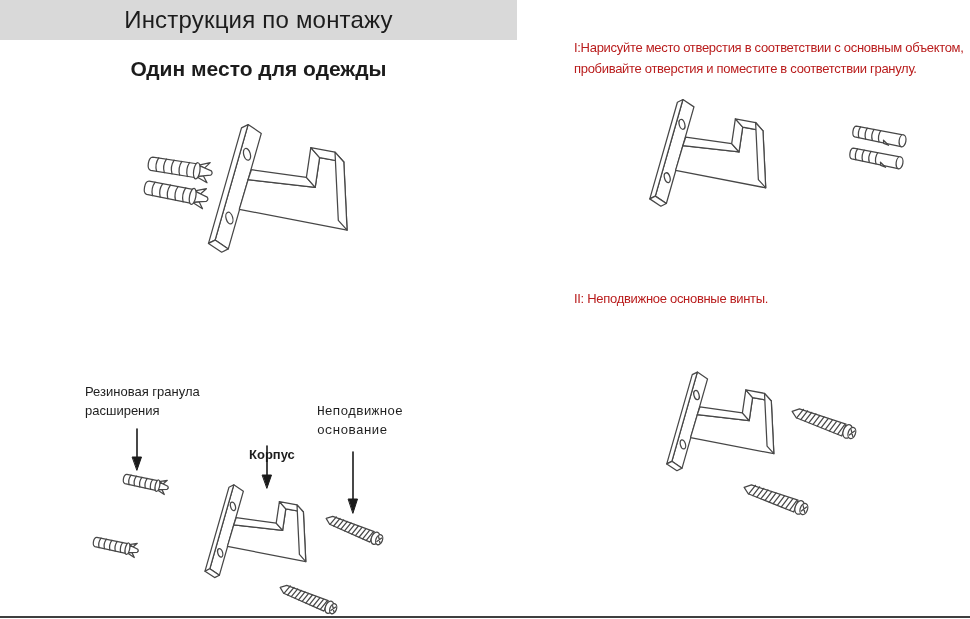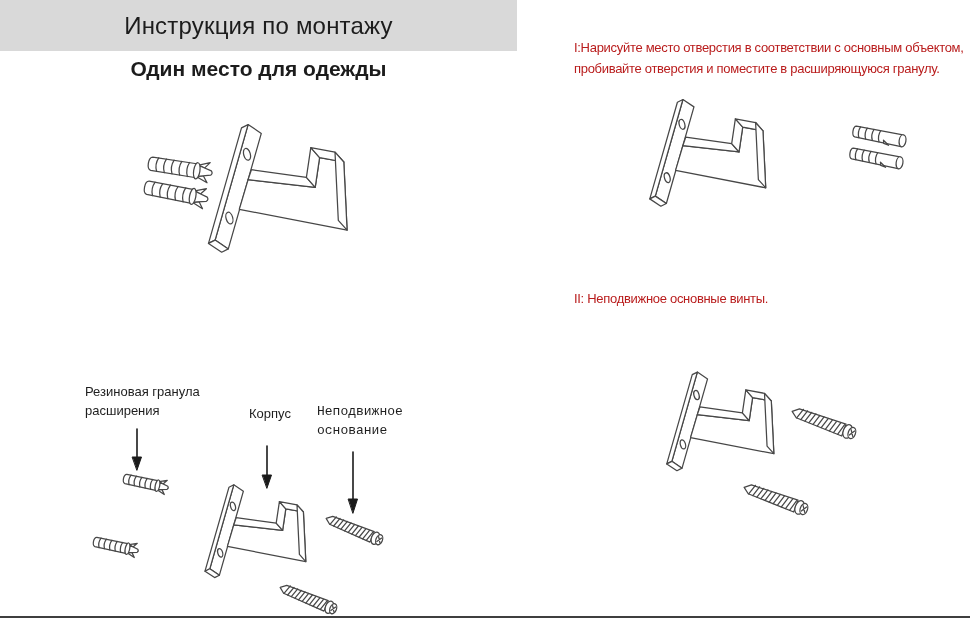--- a/index.html
+++ b/index.html
@@ -1,34 +1,34 @@
 <!DOCTYPE html>
 <html><head>
 <meta charset="utf-8">
 <style>
   html,body { margin:0; padding:0; background:#ffffff; }
   .canvas {
     position:relative; width:970px; height:619px; background:#ffffff;
     font-family:"Liberation Sans", sans-serif; overflow:hidden; color:#262626;
   }
   .header-bar {
-    position:absolute; left:0; top:0; width:517px; height:51px;
+    position:absolute; left:0; top:0; width:517px; height:40px;
     background:#d9d9d9; display:flex; align-items:center; justify-content:center;
   }
   .header-title { font-size:24px; font-weight:400; color:#1c1c1c; letter-spacing:0.2px; }
   .subtitle {
     position:absolute; left:0; top:57px; width:517px; text-align:center;
     font-size:21px; font-weight:600; color:#1c1c1c;
   }
   .step { position:absolute; font-size:13px; letter-spacing:-0.3px; line-height:21px; color:#b91c1c; white-space:nowrap; }
   .step-1 { left:574px; top:37px; }
   .step-2 { left:574px; top:288px; }
   .part-label { position:absolute; font-size:13px; line-height:19px; color:#1e1e1e; }
   .label-anchor { left:85px; top:382px; max-width:126px; }
-  .label-body   { left:249px; top:404px; white-space:nowrap; }
+  .label-body   { left:249px; top:445px; white-space:nowrap;font-weight:bold; }
   .label-base   { left:317px; top:402px; max-width:104px;font-family:Liberation Mono, monospace; }
   .bottom-rule { position:absolute; left:0; top:616px; width:970px; height:2px; background:#3f3f3f; }
   .art { position:absolute; left:0; top:0; }
   .art path, .art ellipse {
     stroke:#474747; stroke-width:1.25; fill:#ffffff;
     stroke-linejoin:round; stroke-linecap:round; vector-effect:non-scaling-stroke;
   }
   .art .wire { fill:none; }
   .art .arrow-line { stroke:#1a1a1a; stroke-width:1.6; fill:none; }
   .art .arrow-head { stroke:#1a1a1a; fill:#1a1a1a; stroke-width:1; }
@@ -39,21 +39,21 @@
 <div class="canvas">
 
   <div class="header-bar">
     <span class="header-title">Инструкция по монтажу</span>
   </div>
 
   <div class="subtitle">Один место для одежды</div>
 
   <div class="step step-1">
     <div>I:Нарисуйте место отверстия в соответствии с основным объектом,</div>
-    <div>пробивайте отверстия и поместите в расширяющуюся гранулу.</div>
+    <div>пробивайте отверстия и поместите в соответствии гранулу.</div>
   </div>
 
   <div class="step step-2">II: Неподвижное основные винты.</div>
 
   <div class="part-label label-anchor">Резиновая гранула расширения</div>
   <div class="part-label label-body">Корпус</div>
   <div class="part-label label-base">Неподвижное основание</div>
 
   <svg class="art" width="970" height="619" viewBox="0 0 970 619" xmlns="http://www.w3.org/2000/svg">
     <defs>

